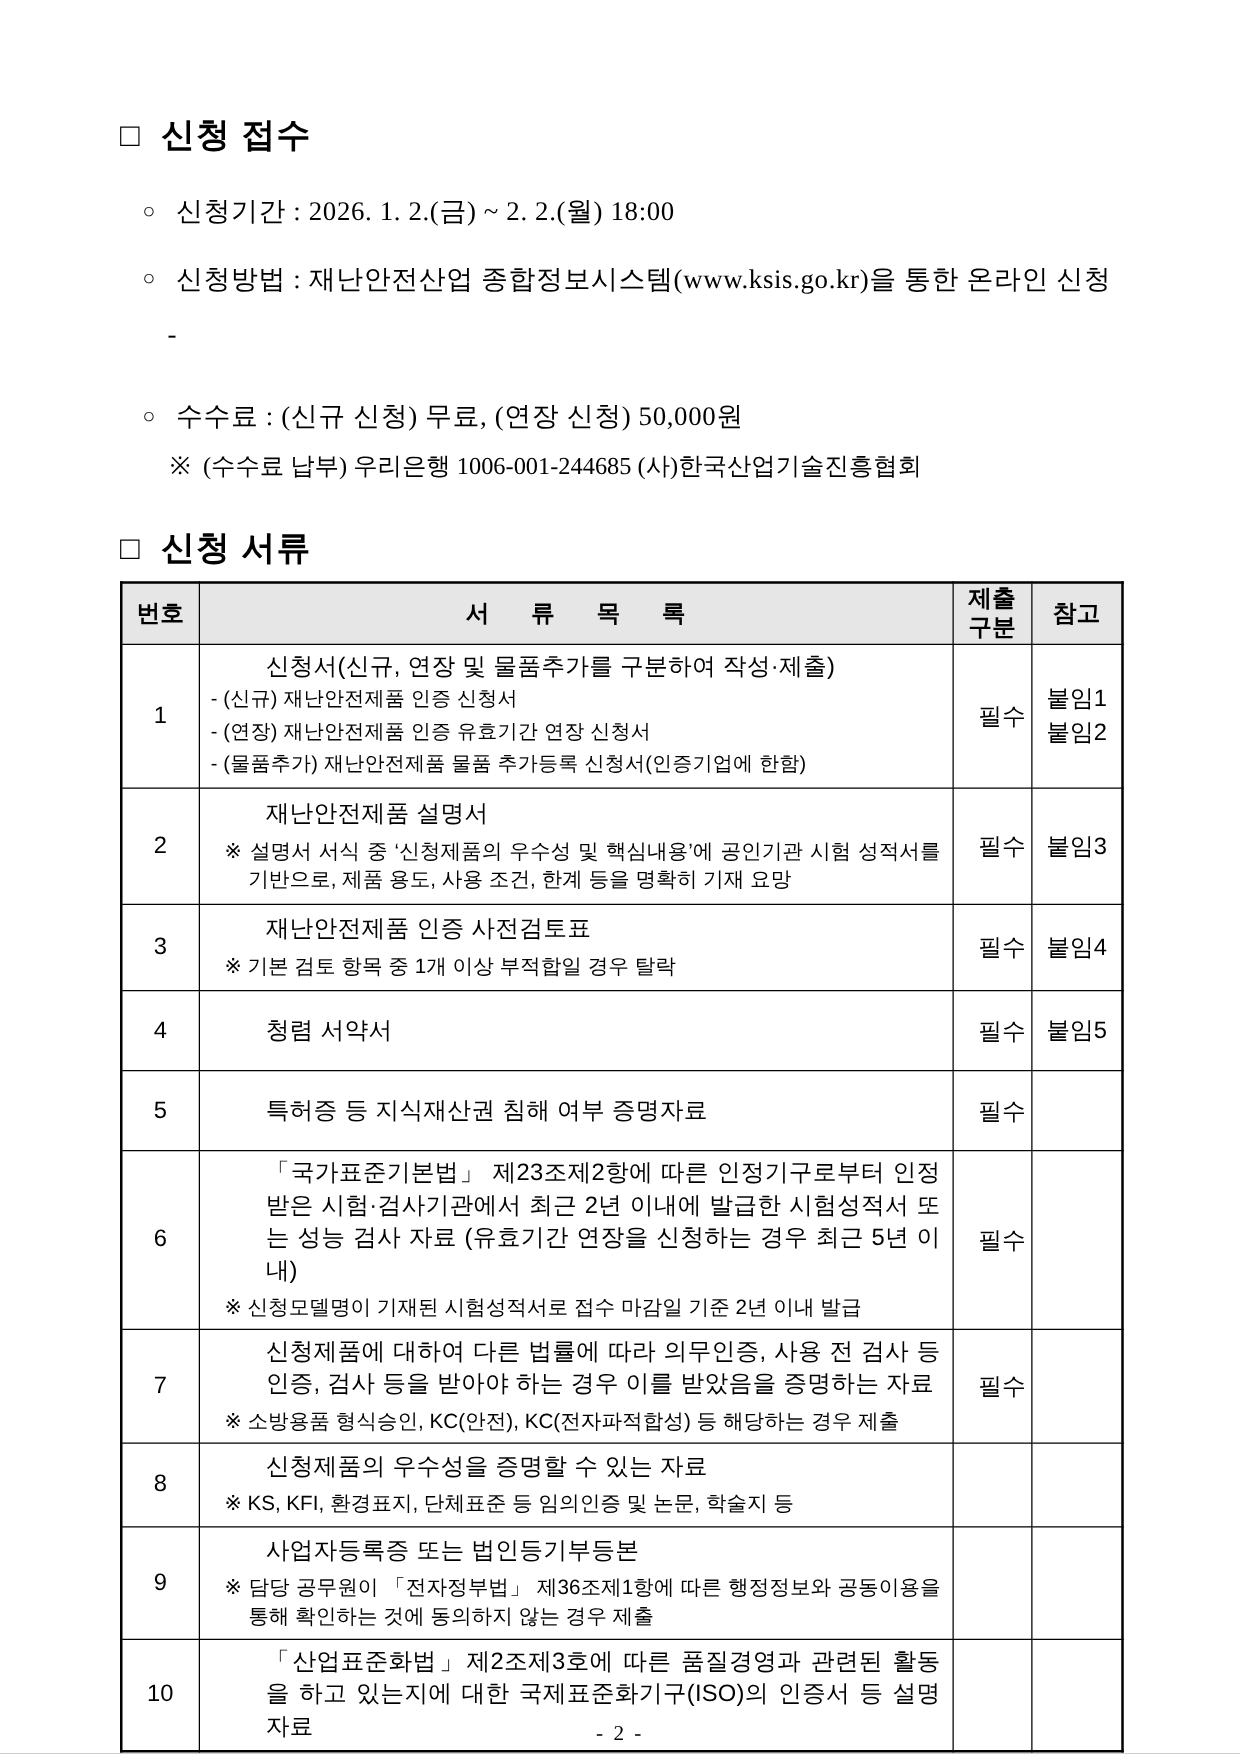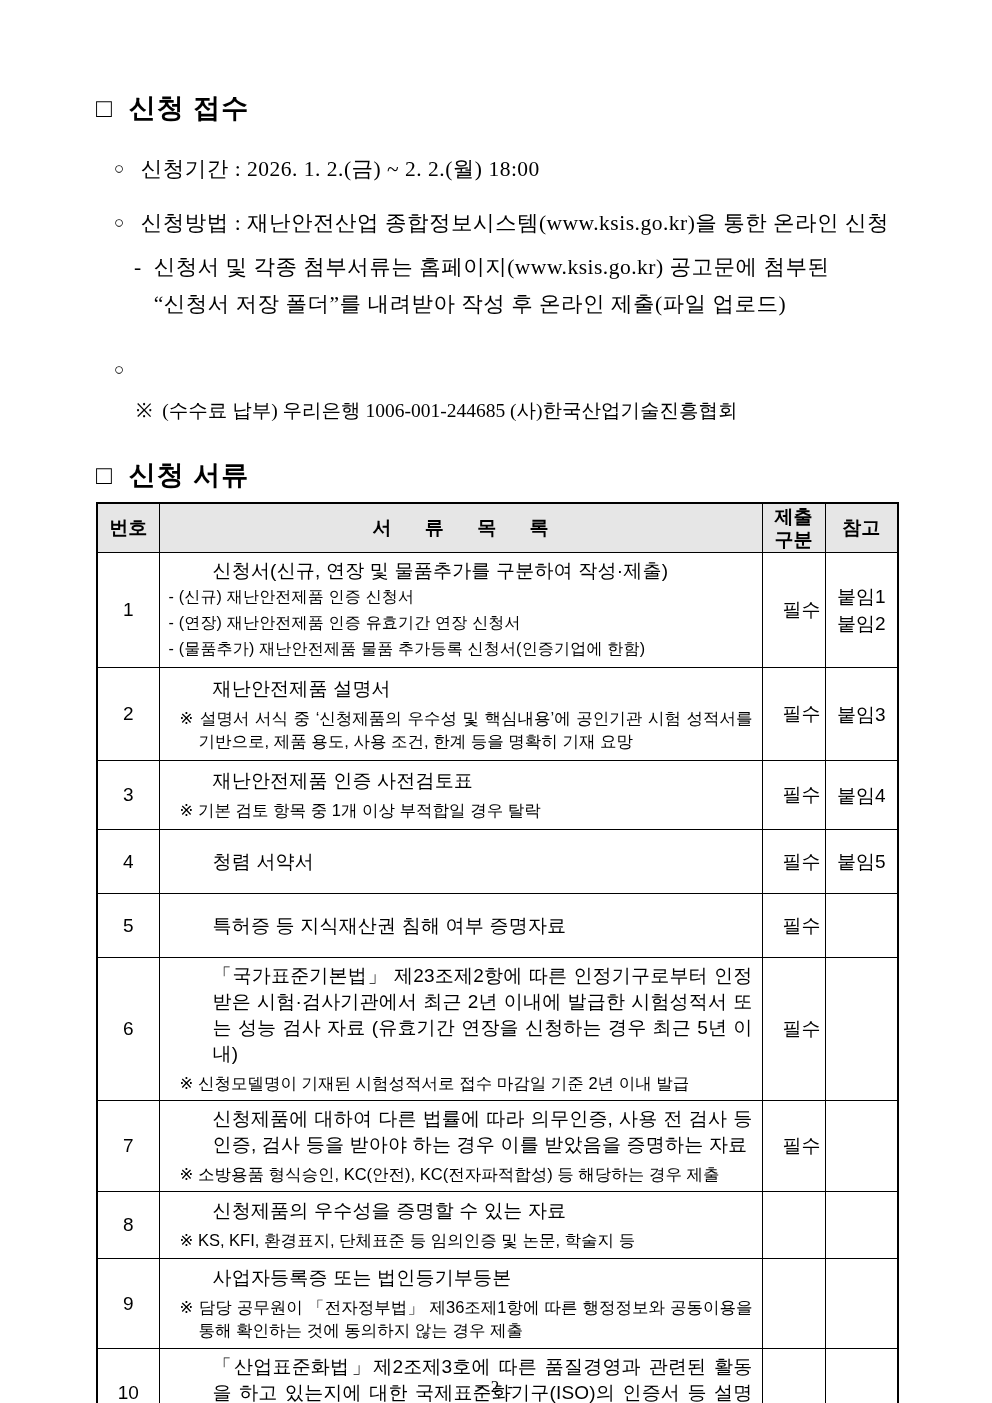--- a/index.html
+++ b/index.html
@@ -129,28 +129,25 @@
     <span>신청기간 : 2026. 1. 2.(금) ~ 2. 2.(월) 18:00</span>
   </div>
 
   <div class="bullet b-method">
     <span class="marker">○</span>
     <span>신청방법 : 재난안전산업 종합정보시스템(www.ksis.go.kr)을 통한 온라인 신청</span>
   </div>
 
   <div class="sub-bullet">
     <span class="marker">-</span>
-    <span>
-      <span>신청서 및 각종 첨부서류는 홈페이지(www.ksis.go.kr) 공고문에 첨부된</span><br>
-      <span>“신청서 저장 폴더”를 내려받아 작성 후 온라인 제출(파일 업로드)</span>
-    </span>
   </div>
 
   <div class="bullet b-fee">
     <span class="marker">○</span>
+    <span>수수료 : (신규 신청) 무료, (연장 신청) 50,000원</span>
   </div>
 
   <div class="fee-note">
     <span class="marker">※</span>
     <span>(수수료 납부) 우리은행 1006-001-244685 (사)한국산업기술진흥협회</span>
   </div>
 
   <h2 class="section-heading heading-docs">
     <span class="sq">□</span>
     <span>신청 서류</span>

